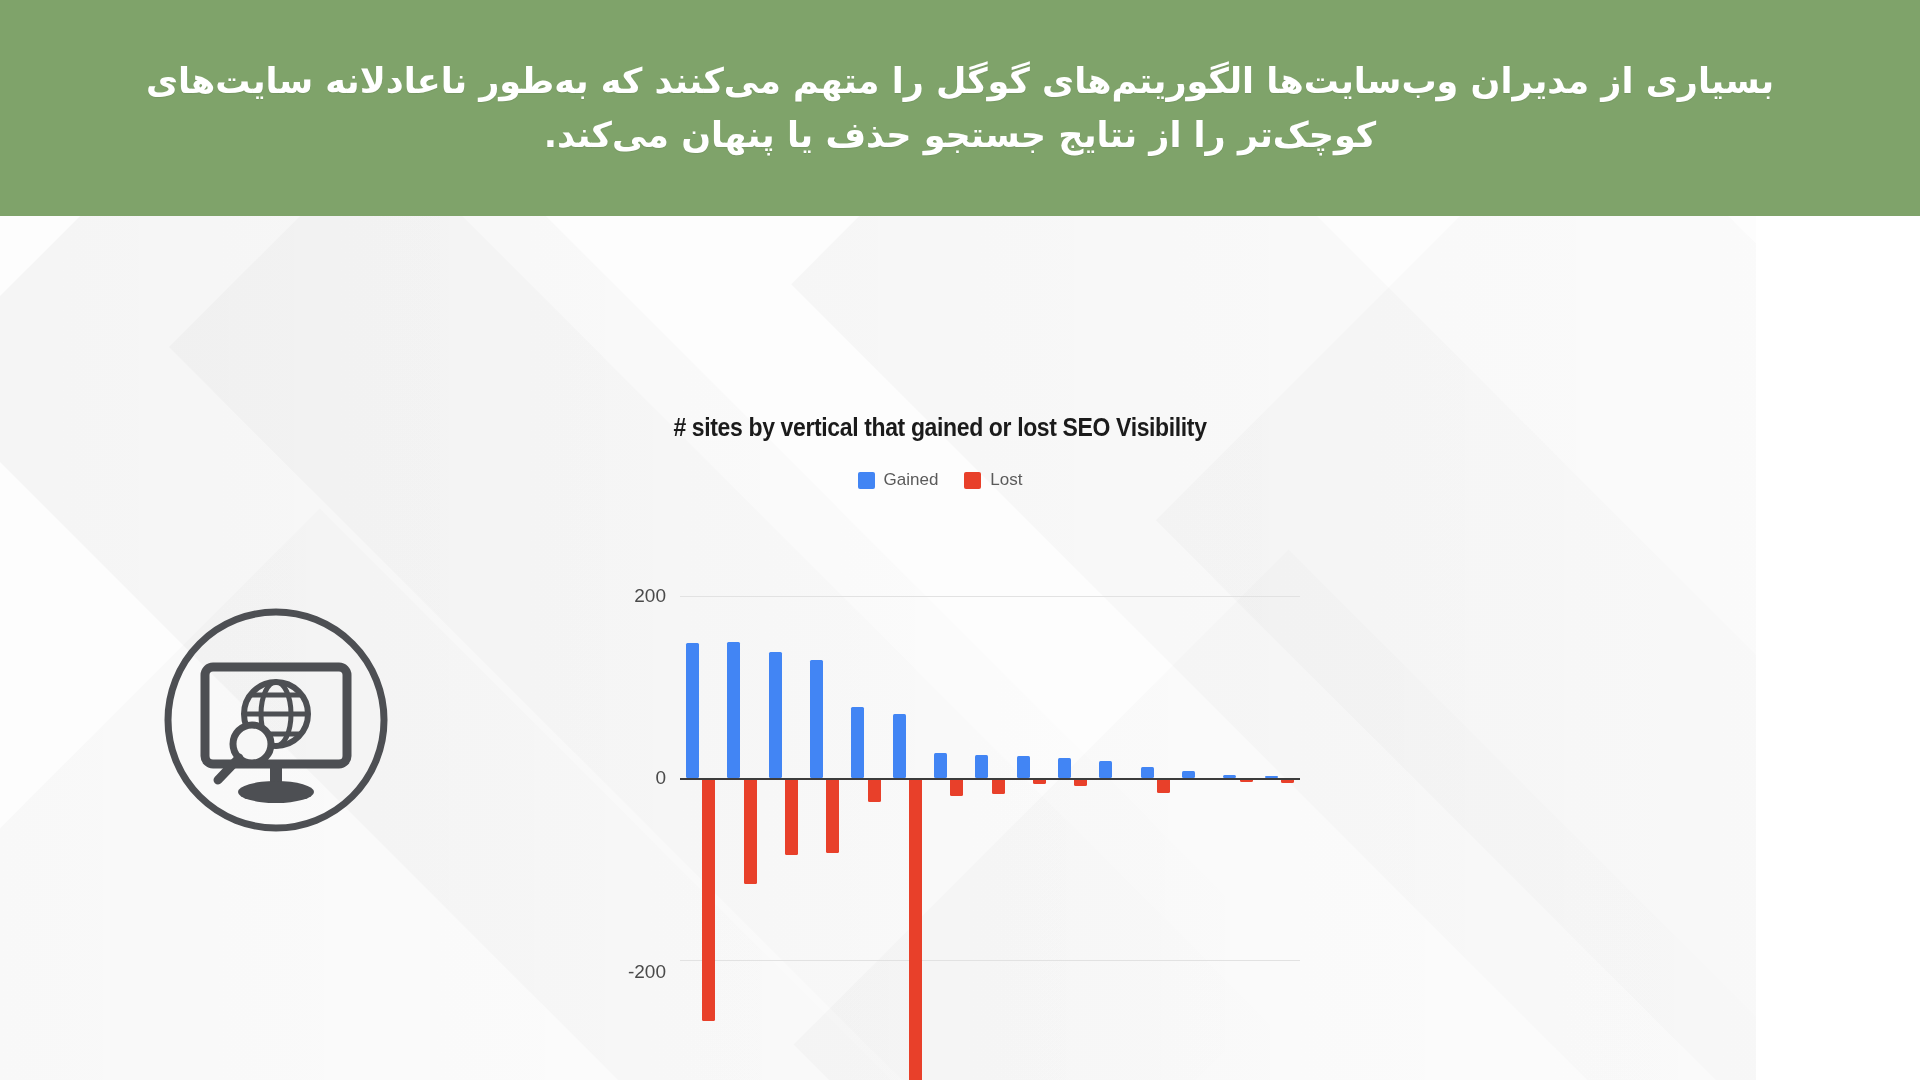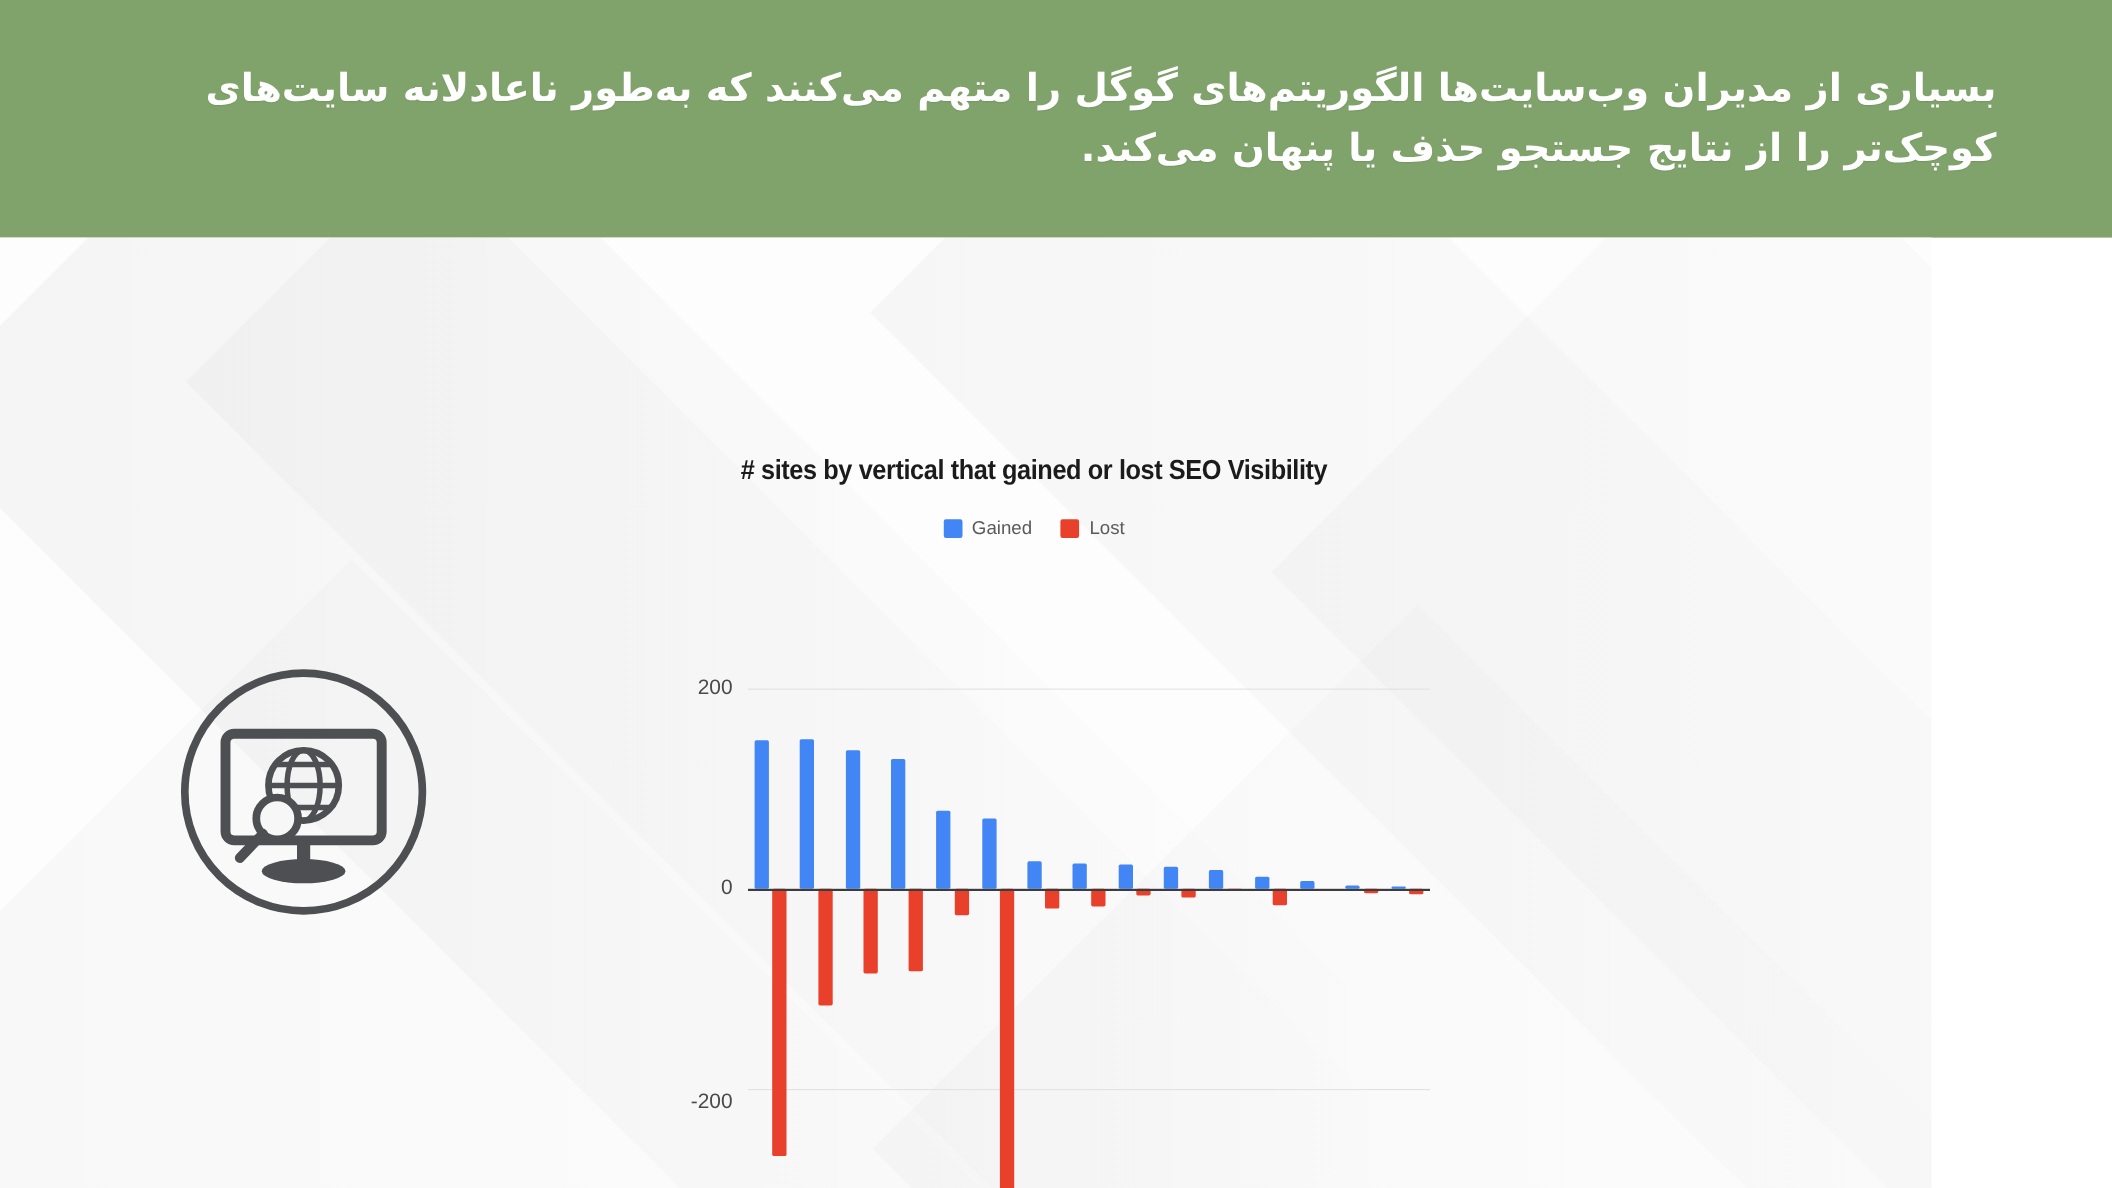--- a/index.html
+++ b/index.html
@@ -19,20 +19,21 @@
     background:#7fa36a;
     display:flex; align-items:center; justify-content:center;
   }
   #banner-text {
     direction:rtl;
     color:#ffffff;
     font-family:"DejaVu Sans", sans-serif;
     font-weight:bold;
     font-size:35px;
     line-height:1.55;
+    text-align:center;
     width:1790px;
     padding:0 40px;
     text-shadow:0 1px 1px rgba(0,0,0,.08);
   }
 
   
   #slide {
     position:absolute; left:0; top:216px; width:1756px; height:864px;
     background:#fdfdfd;
     overflow:hidden;
@@ -78,21 +79,21 @@
     font-size:17px; color:#555;
   }
   .legend-item { display:flex; align-items:center; gap:9px; }
   .legend-swatch { width:17px; height:17px; border-radius:2px; display:block; }
   .legend-label { color:#5a5a5a; font-size:17px; }
 
   
   #plot {
     position:absolute;
     left:120px; top:390px;
-    width:620px; height:200px;margin-top:30px; 
+    width:620px; height:200px; 
   }
   .gridline {
     position:absolute; left:0; width:620px; height:1px;
     background:#e2e2e2;
   }
   .gridline.zero { background:#3c3c3c; height:1.5px; z-index:5; }
   .ytick {
     position:absolute;
     right:634px;
     width:90px;

